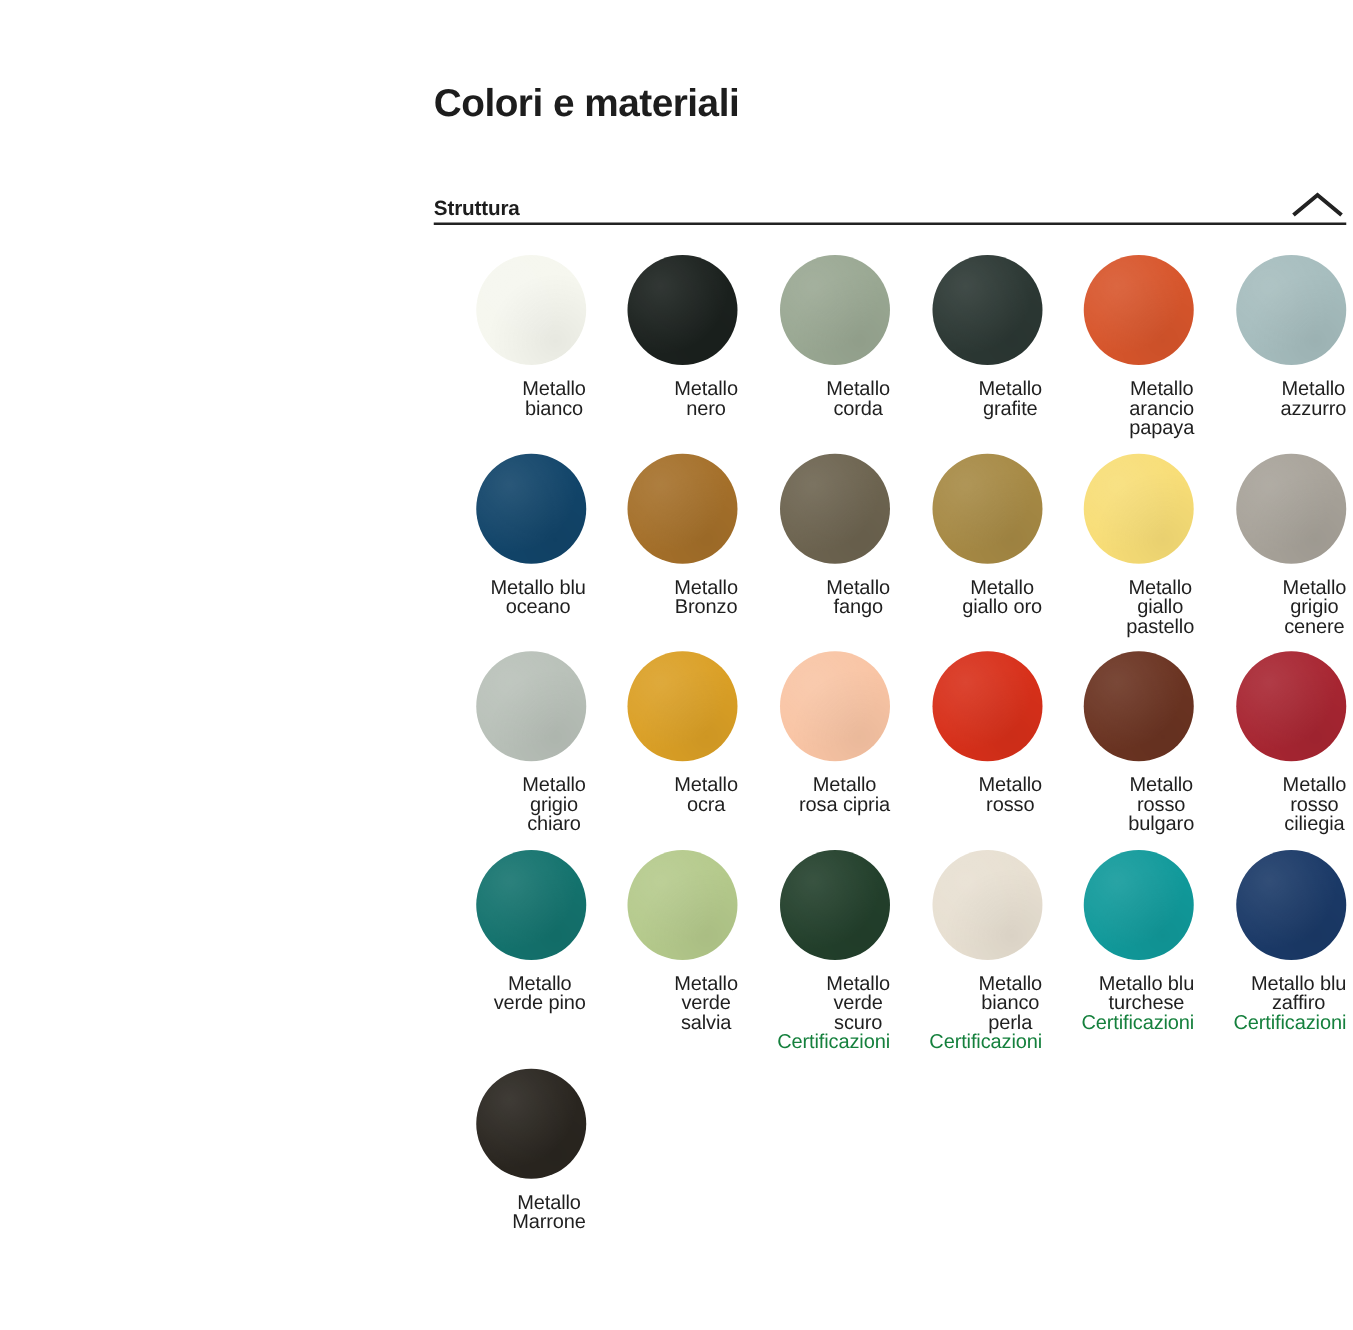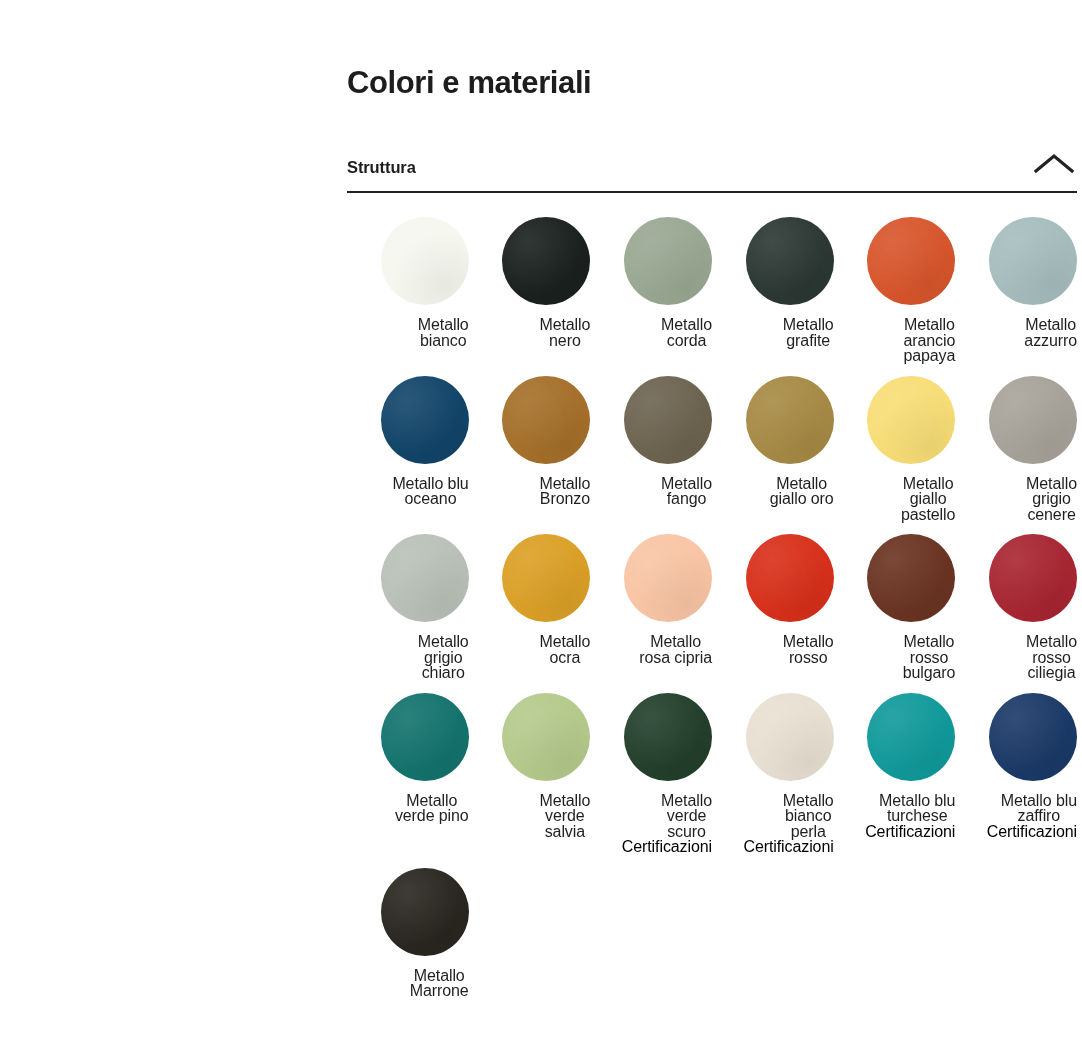--- a/index.html
+++ b/index.html
@@ -41,21 +41,21 @@
 
   .section {
     margin-top: 42px;
   }
 
   .section-header {
     display: flex;
     align-items: flex-start;
     justify-content: space-between;
     border-bottom: 2px solid #222222;
-    padding-bottom: 13px;
+    padding-bottom: 0;
     height: 34px;
     box-sizing: content-box;
   }
 
   .section-title {
     font-size: 16.5px;
     font-weight: bold;
     color: #1d1d1d;
     letter-spacing: -0.1px;
     align-self: flex-end;
@@ -115,21 +115,21 @@
     text-align: center;
     color: #1f1f1f;
     white-space: pre-line;
     letter-spacing: -0.1px;
   }
 
   .swatch-cert {
     font-size: 16px;
     line-height: 16.5px;
     text-align: center;
-    color: #000000;
+    color: #15803d;
     letter-spacing: -0.1px;
     white-space: nowrap;
   }
 </style>
 </head>
 <body>
 
 <div class="page">
   <div class="content">
 

